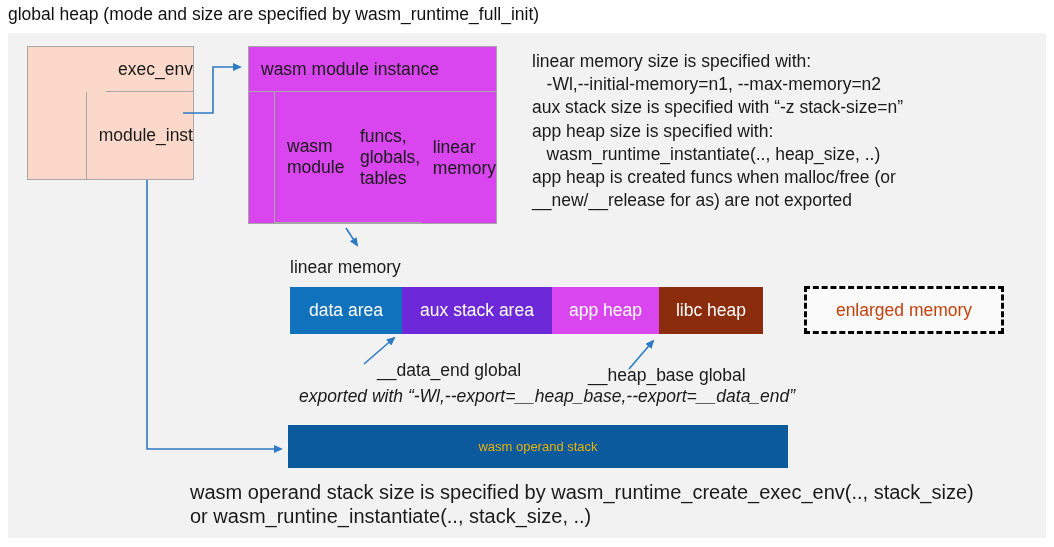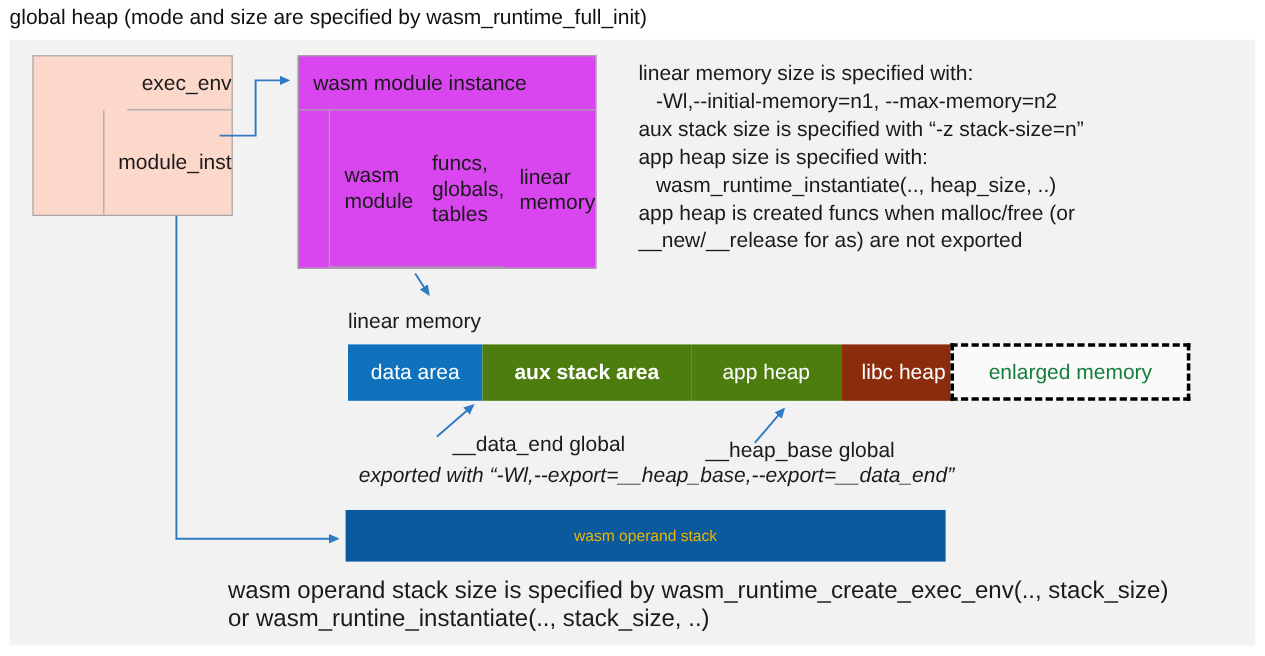--- a/index.html
+++ b/index.html
@@ -77,25 +77,25 @@
     <div>aux stack size is specified with “-z stack-size=n”</div>
     <div>app heap size is specified with:</div>
     <div>   wasm_runtime_instantiate(.., heap_size, ..)</div>
     <div>app heap is created funcs when malloc/free (or</div>
     <div>__new/__release for as) are not exported</div>
   </div>
 
   <div class="lm-label">linear memory</div>
   <div class="lm-bar">
     <div class="lm-seg" style="width: 112px; background: rgb(16, 113, 188);">data area</div>
-    <div class="lm-seg" style="width: 174px; background: #4d7c0f; font-weight: bold;">aux stack area</div>
-    <div class="lm-seg" style="width: 125px; background: #4d7c0f; text-align: right;">app heap</div>
+    <div class="lm-seg" style="width: 150px; background: #6d28d9;">aux stack area</div>
+    <div class="lm-seg" style="width: 107px; background: #d946ef; text-align: right;">app heap</div>
     <div class="lm-seg" style="width: 104px; background: rgb(139, 45, 12);">libc heap</div>
   </div>
-  <div class="enlarged" style="color: #15803d;">enlarged memory</div>
+  <div class="enlarged" style="color: #c2410c; margin-left: 12px;">enlarged memory</div>
 
   <div class="ann ann-dataend">__data_end global</div>
   <div class="ann ann-heapbase">__heap_base global</div>
   <div class="ann ann-exported">exported with “-Wl,--export=__heap_base,--export=__data_end”</div>
 
   <div class="op-stack" style="background: rgb(10, 90, 157);">wasm operand stack</div>
 
   <div class="footer">
     <div>wasm operand stack size is specified by wasm_runtime_create_exec_env(.., stack_size)</div>
     <div>or wasm_runtine_instantiate(.., stack_size, ..)</div>

